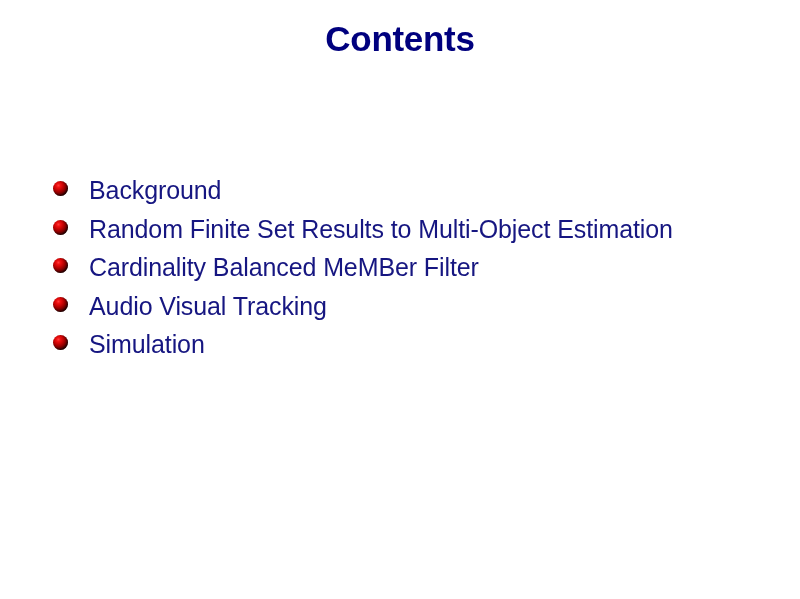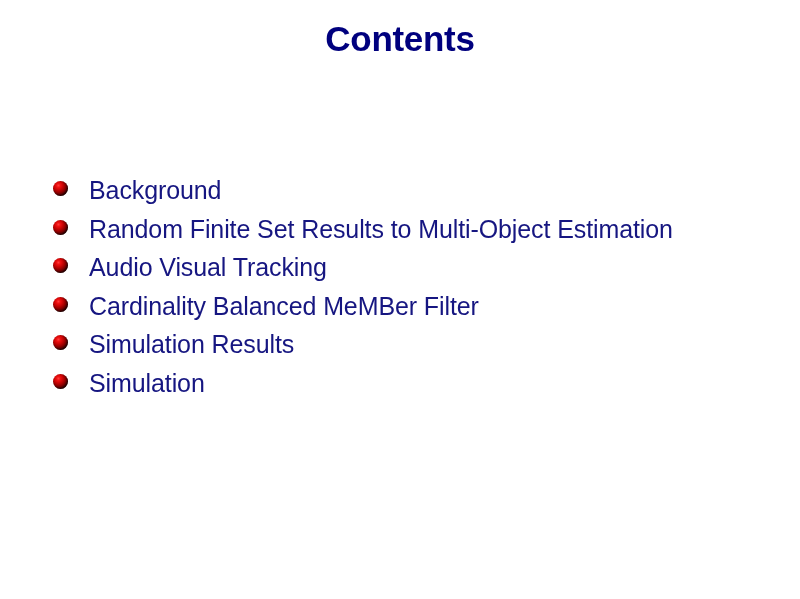--- a/index.html
+++ b/index.html
@@ -104,32 +104,28 @@
       <span class="item-label">Background</span>
     </li>
 
     <li class="list-item">
       <span class="bullet-icon"></span>
       <span class="item-label">Random Finite Set Results to Multi-Object Estimation</span>
     </li>
 
     <li class="list-item">
       <span class="bullet-icon"></span>
-      <span class="item-label">Audio Visual Tracking</span>
-    </li>
-
-    <li class="list-item">
-      <span class="bullet-icon"></span>
       <span class="item-label">Cardinality Balanced MeMBer Filter</span>
     </li>
 
     <li class="list-item">
       <span class="bullet-icon"></span>
-      <span class="item-label">Simulation Results</span>
+      <span class="item-label">Audio Visual Tracking</span>
     </li>
+
 
     <li class="list-item">
       <span class="bullet-icon"></span>
       <span class="item-label">Simulation</span>
     </li>
 
   </ul>
 
 </div>
 

